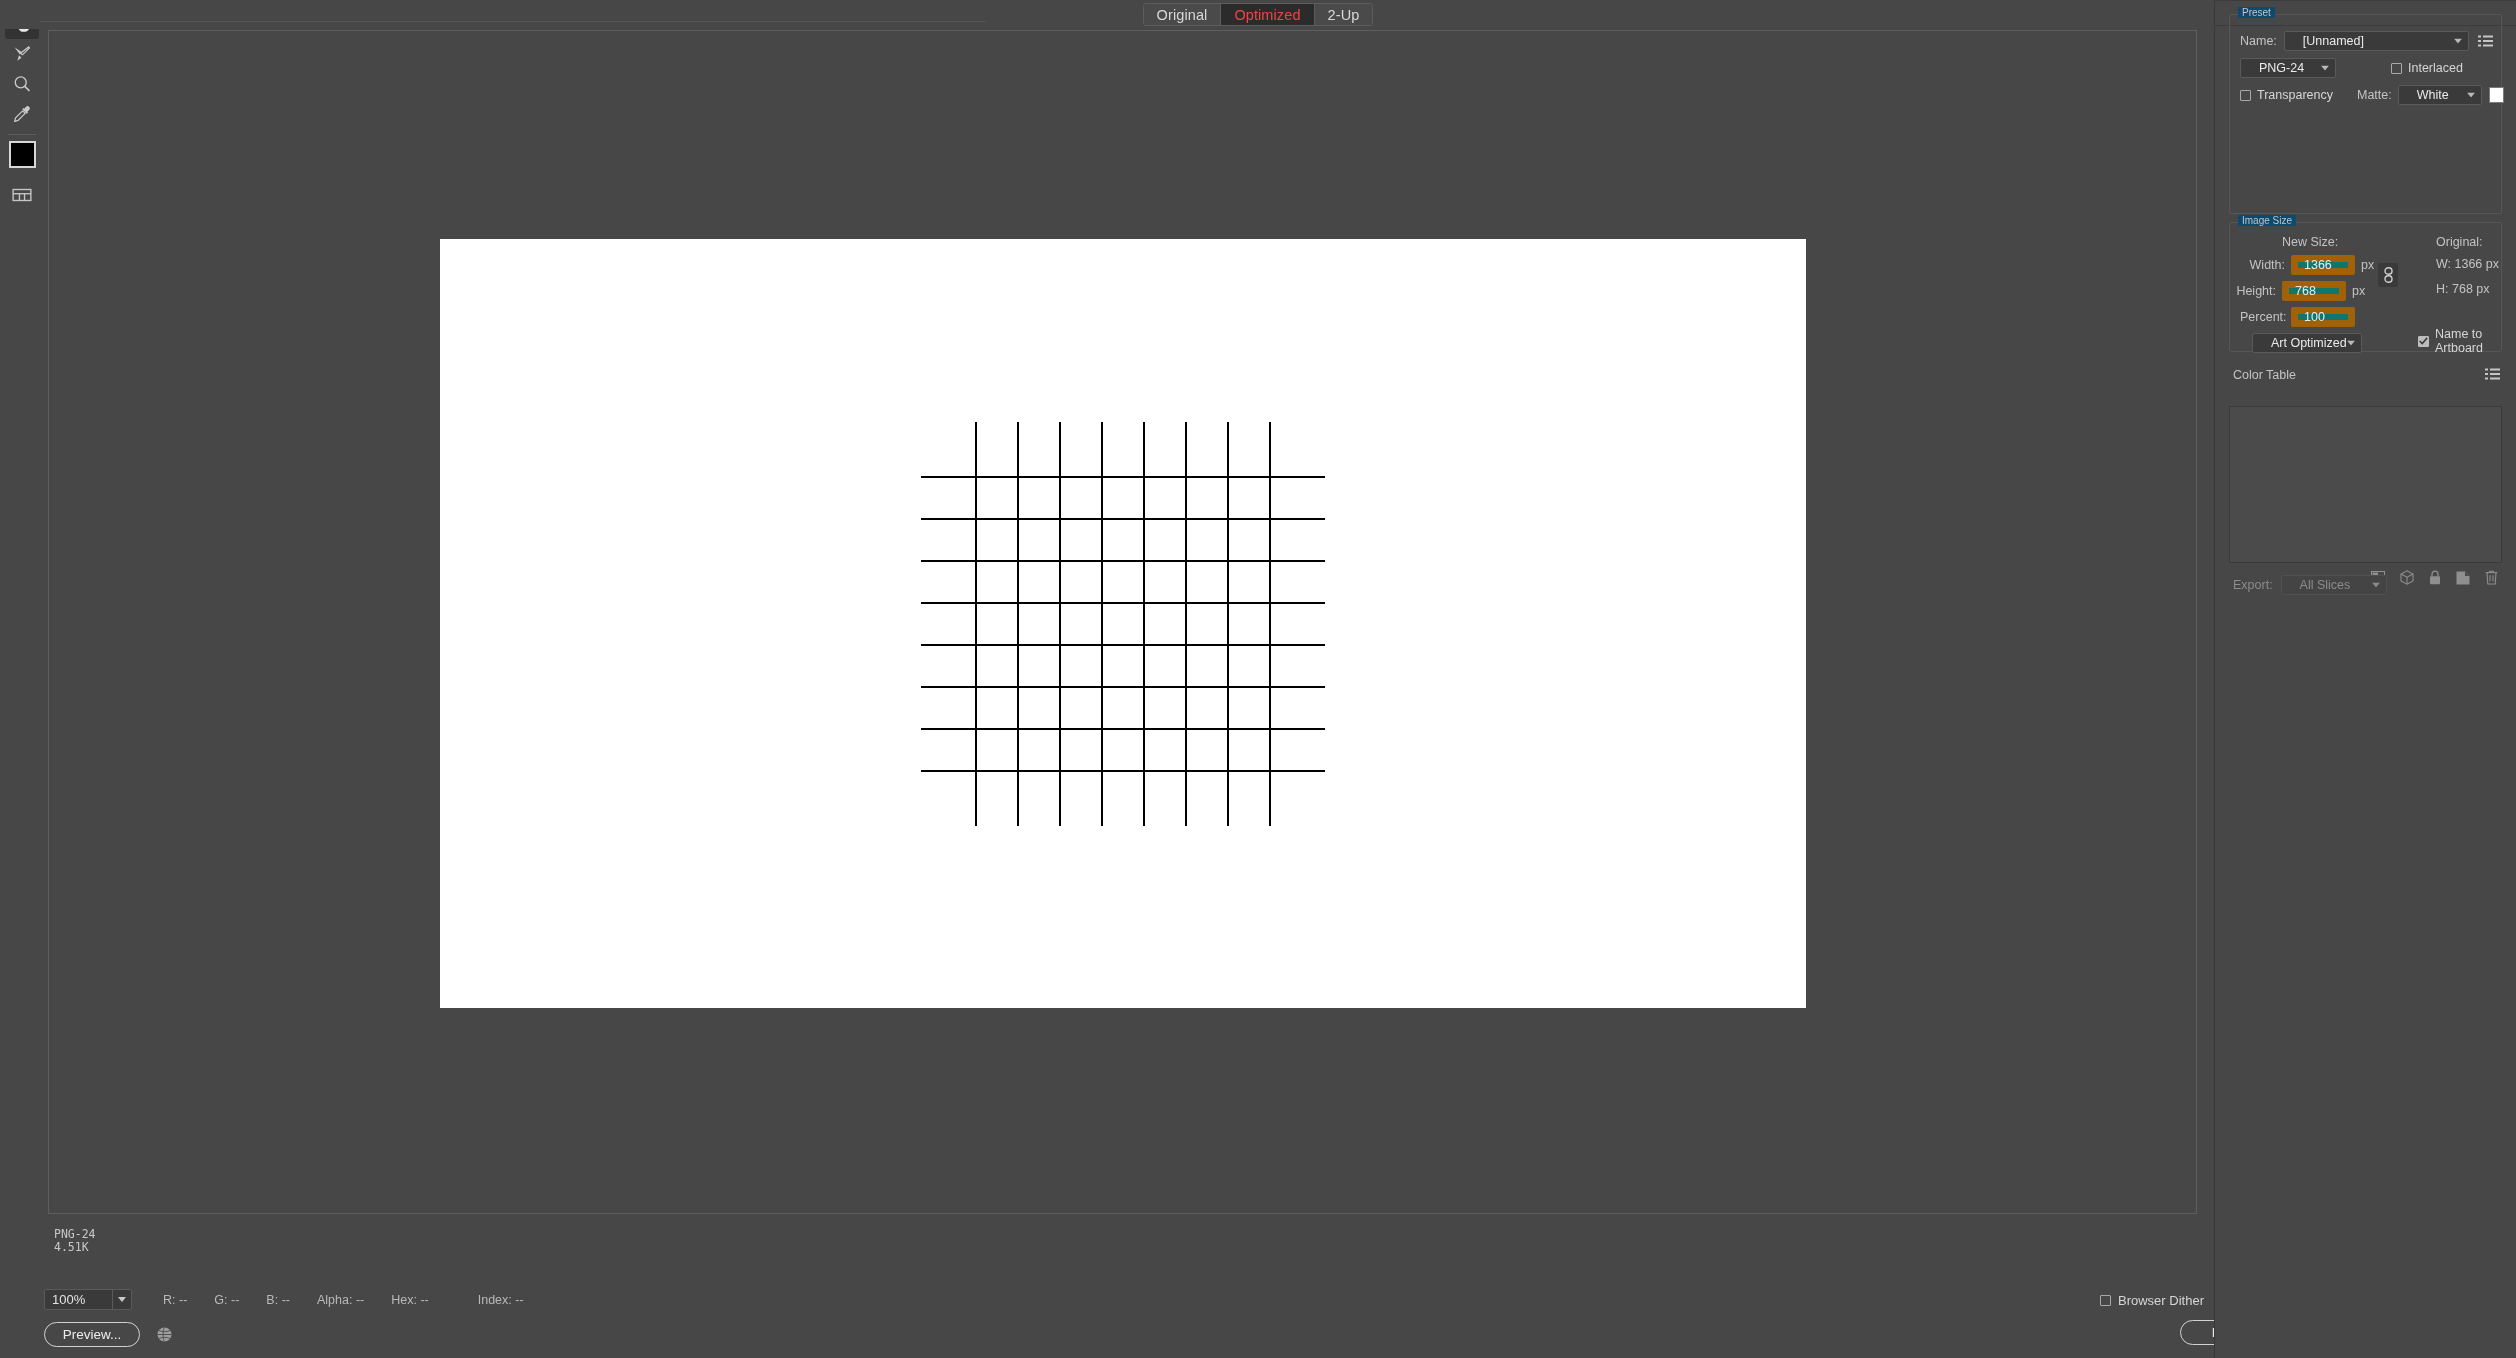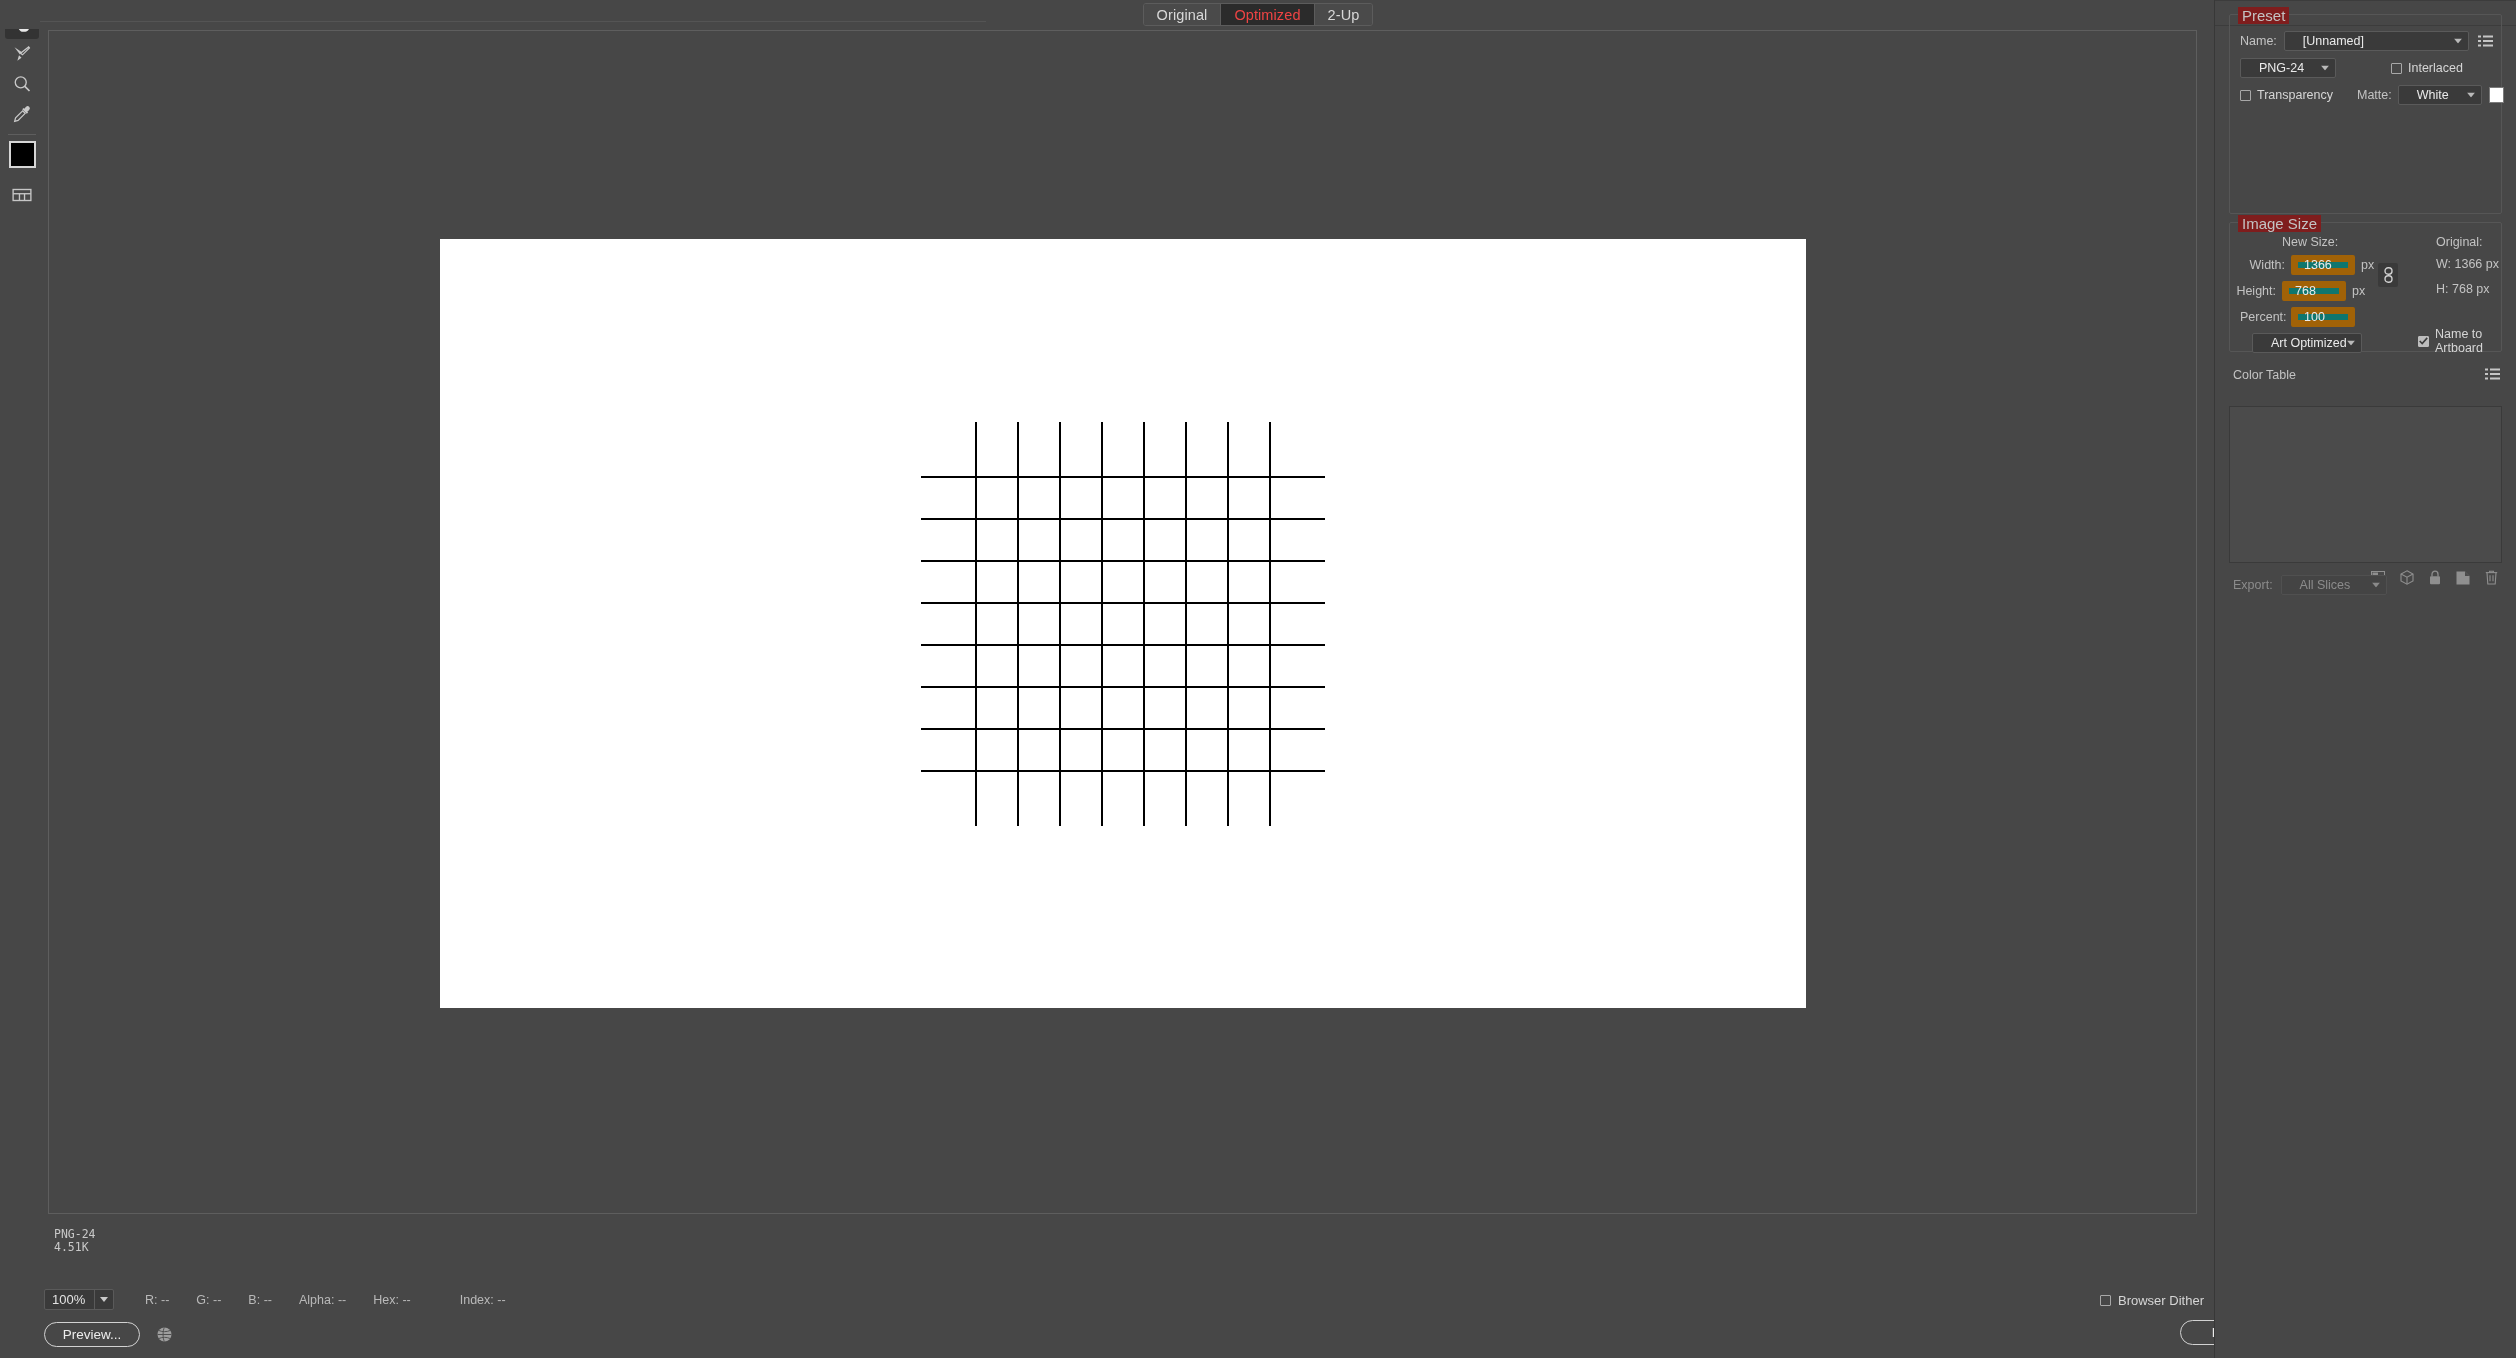--- a/index.html
+++ b/index.html
@@ -112,21 +112,21 @@
     color: #c9c9c9;
   }
 
   
   .zoomrow {
     position: absolute;
     left: 44px; top: 1289px;
     display: flex; align-items: center;
   }
   .zoom-select {
-    width: 70px; height: 21px;
+    width: 88px; height: 21px;
     background: #3a3a3a;
     border: 1px solid #5a5a5a;
     border-radius: 2px;
     display: flex; align-items: center;
     position: relative;
     padding-left: 7px;
     font-size: 13px;
     color: #e2e2e2;
   }
   .zoom-select .caretbox {
@@ -201,22 +201,22 @@
   .group {
     position: absolute;
     left: 14px; right: 14px;
     border: 1px solid #565656;
     border-radius: 2px;
   }
   .group > .legend {
     position: absolute;
     top: -8px; left: 8px;
     padding: 0 4px;
-    background: #7f1d1d;
-    font-size: 15px;
+    background: #0c4a6e;
+    font-size: 10px;
     color: #c3c3c3;
   }
 
   .field-label {
     font-size: 12.5px;
     color: #c3c3c3;
     white-space: nowrap;
   }
   .input {
     height: 20px;

